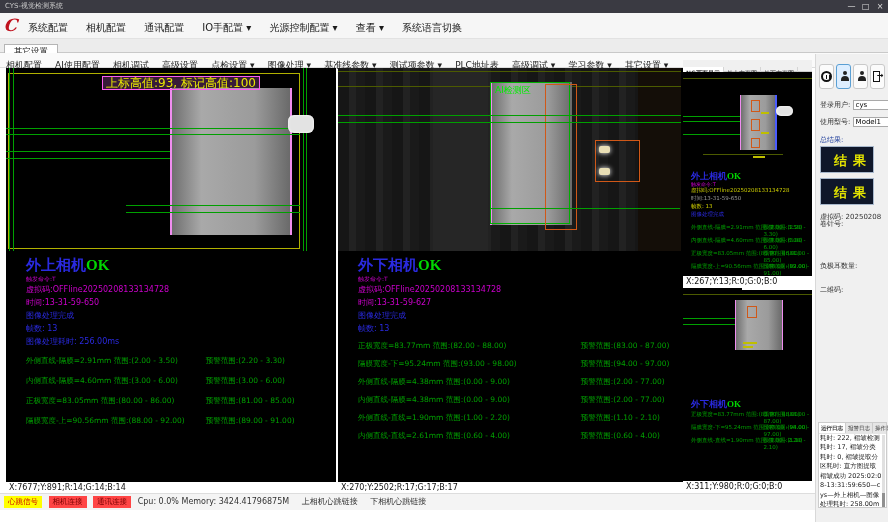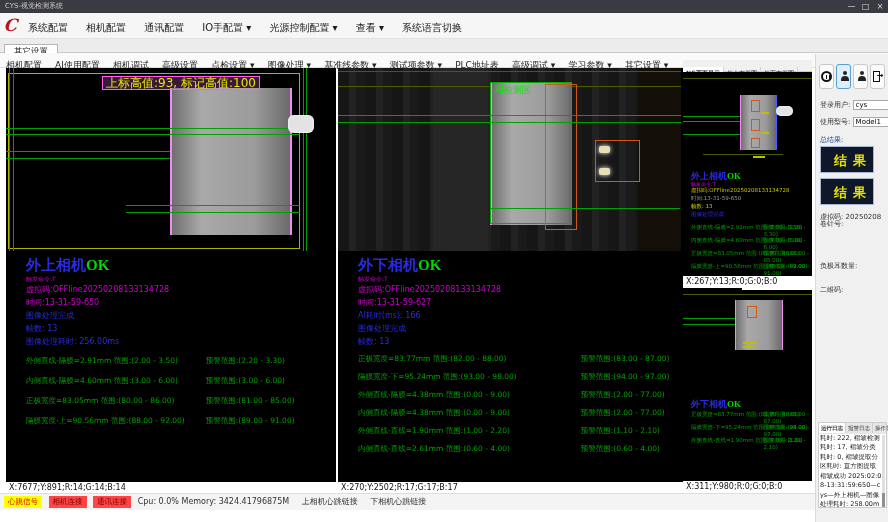--- a/index.html
+++ b/index.html
@@ -210,21 +210,20 @@
       <div class="glow" style="left:261px;top:100px;width:11px;height:7px;"></div>
       <div class="hline" style="left:0;top:47px;width:343px;"></div>
       <div class="hline" style="left:0;top:54px;width:343px;"></div>
       <div class="hline" style="left:152px;top:140px;width:190px;"></div>
     </div>
     <div class="ptext" style="top:188px;">
       <div class="pt-titlerow"><span class="t-blue">外下相机</span><span class="t-ok">OK</span></div>
       <div class="pt-tiny">触发命令:T</div>
       <div class="pt-line c-mag">虚拟码:OFFline20250208133134728</div>
       <div class="pt-line c-mag">时间:13-31-59-627</div>
-      <div class="pt-line c-blue">AI耗时(ms): 166</div>
       <div class="pt-line c-blue">图像处理完成</div>
       <div class="pt-line c-blue" style="margin-bottom:6px;">帧数: 13</div>
       <div class="mrow" style="height:18px;"><span>正极宽度=83.77mm 范围:(82.00 - 88.00)</span><span class="mwarn">预警范围:(83.00 - 87.00)</span></div>
       <div class="mrow" style="height:18px;"><span>隔膜宽度-下=95.24mm 范围:(93.00 - 98.00)</span><span class="mwarn">预警范围:(94.00 - 97.00)</span></div>
       <div class="mrow" style="height:18px;"><span>外侧直线-隔膜=4.38mm 范围:(0.00 - 9.00)</span><span class="mwarn">预警范围:(2.00 - 77.00)</span></div>
       <div class="mrow" style="height:18px;"><span>内侧直线-隔膜=4.38mm 范围:(0.00 - 9.00)</span><span class="mwarn">预警范围:(2.00 - 77.00)</span></div>
       <div class="mrow" style="height:18px;"><span>外侧直线-直线=1.90mm 范围:(1.00 - 2.20)</span><span class="mwarn">预警范围:(1.10 - 2.10)</span></div>
       <div class="mrow" style="height:18px;"><span>内侧直线-直线=2.61mm 范围:(0.60 - 4.00)</span><span class="mwarn">预警范围:(0.60 - 4.00)</span></div>
     </div>
     <div class="coords">X:270;Y:2502;R:17;G:17;B:17</div>

